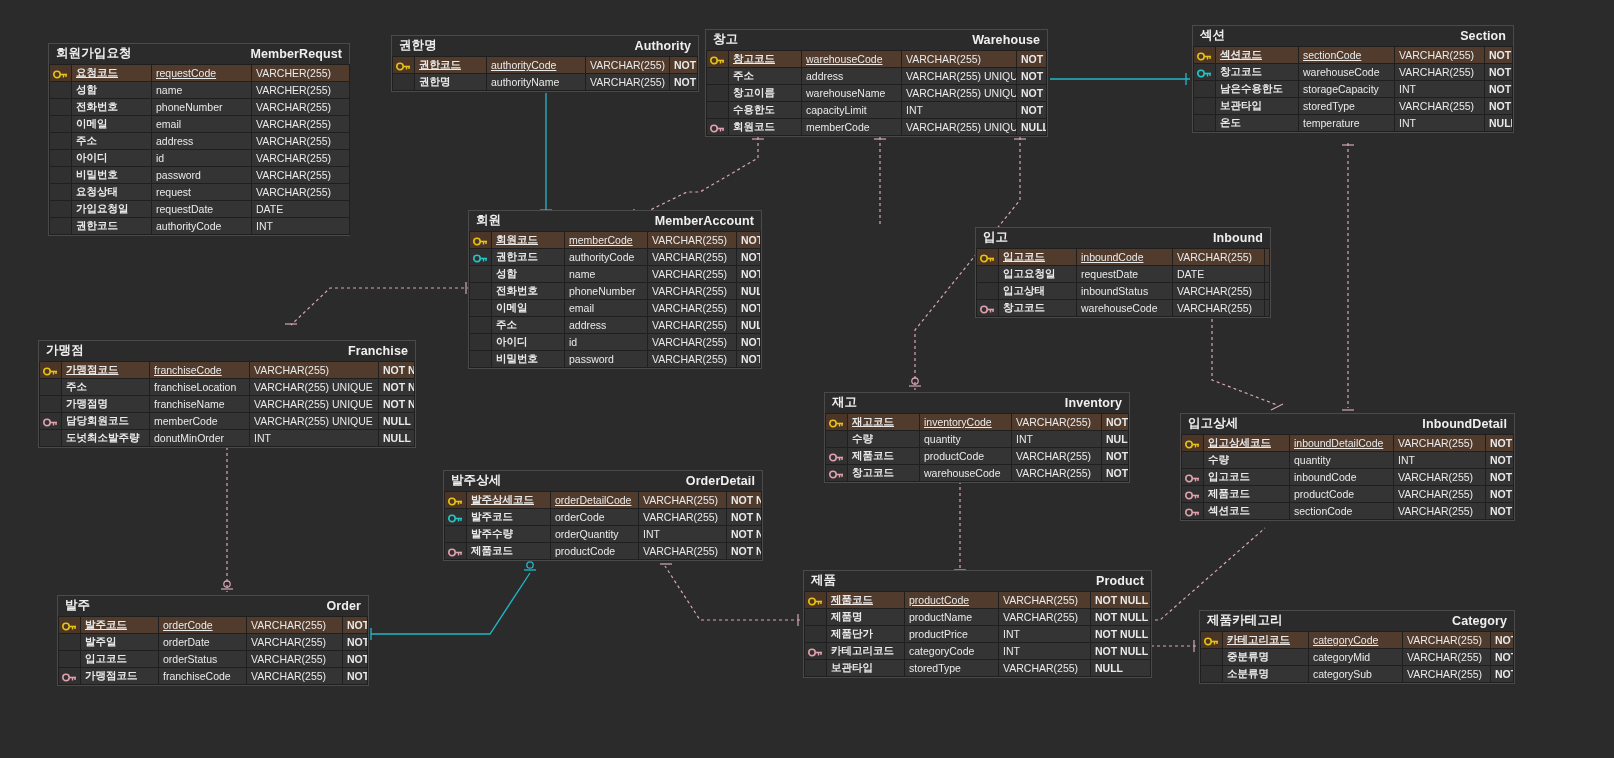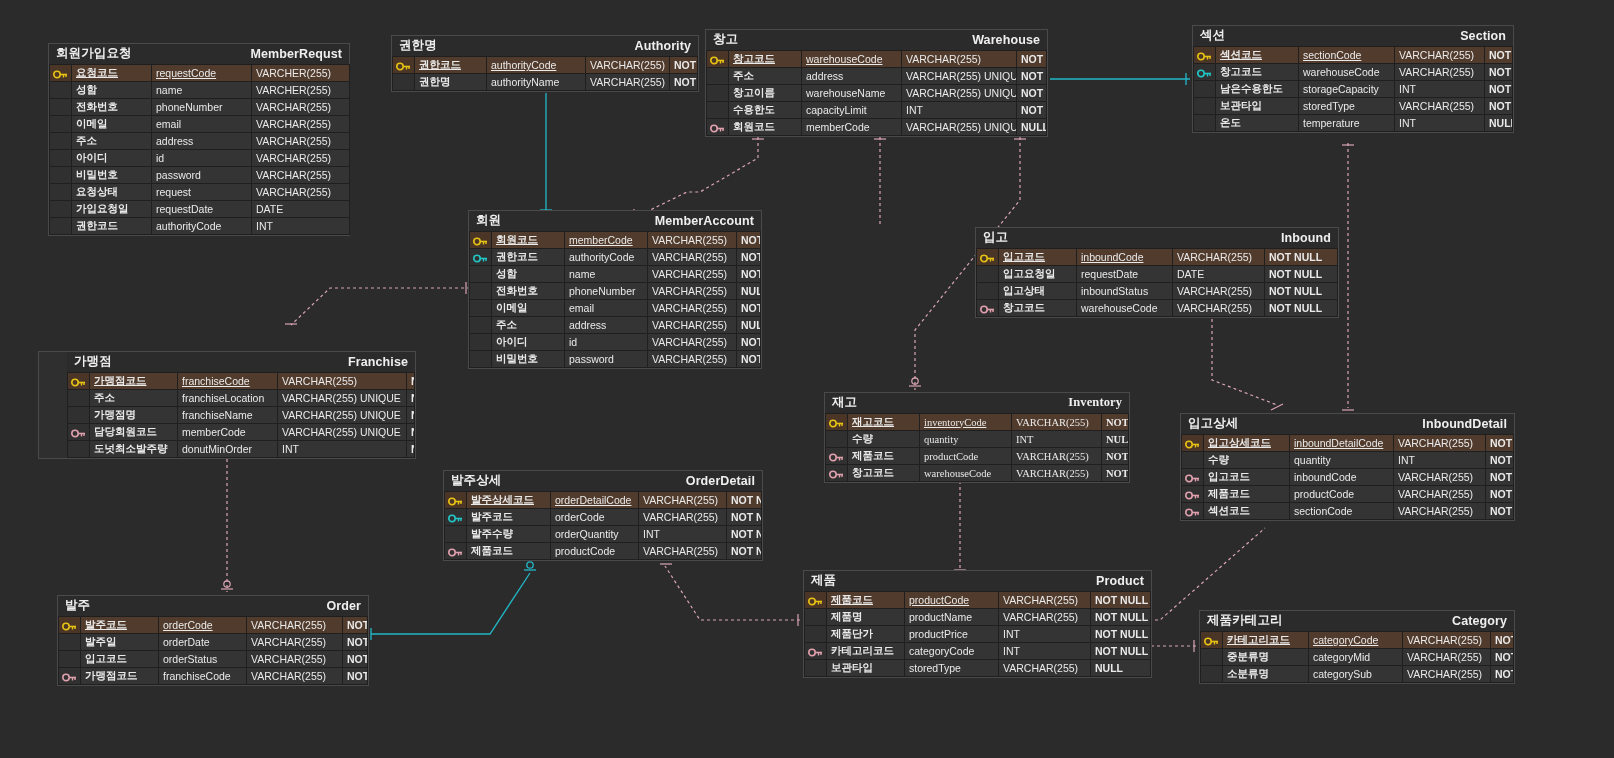--- a/index.html
+++ b/index.html
@@ -433,21 +433,21 @@
             <tr>
               <td class="keycell"></td>
               <td class="ko">비밀번호</td>
               <td class="en">password</td>
               <td class="ty">VARCHAR(255)</td>
               <td class="nn">NOT NULL</td>
             </tr>
           </tbody>
         </table>
       </div>
-      <div class="tbl" style="left: 975px; top: 227px; width: 364px;">
+      <div class="tbl" style="left: 975px; top: 227px; width: 296px;">
         <div class="caption">
           <span class="ko">입고</span>
           <span class="en">Inbound</span>
         </div>
         <table>
           <colgroup>
             <col style="width:22px">
             <col style="width:78px">
             <col style="width:96px">
             <col style="width:92px">
@@ -486,21 +486,21 @@
                     <path d="M10.5 4.5 V7.5 M13 4.5 V7" stroke="#e0a0ad" stroke-width="1.4"></path>
                   </svg></span></td>
               <td class="ko">창고코드</td>
               <td class="en">warehouseCode</td>
               <td class="ty">VARCHAR(255)</td>
               <td class="nn">NOT NULL</td>
             </tr>
           </tbody>
         </table>
       </div>
-      <div class="tbl" style="left: 38px; top: 351px; width: 378px; padding-left: 28px;">
+      <div class="tbl" style="left: 38px; top: 340px; width: 378px;">
         <div class="caption">
           <span class="ko">가맹점</span>
           <span class="en">Franchise</span>
         </div>
         <table>
           <colgroup>
             <col style="width:22px">
             <col style="width:88px">
             <col style="width:100px">
             <col style="width:129px">
@@ -546,21 +546,21 @@
             <tr>
               <td class="keycell"></td>
               <td class="ko">도넛최소발주량</td>
               <td class="en">donutMinOrder</td>
               <td class="ty">INT</td>
               <td class="nn">NULL</td>
             </tr>
           </tbody>
         </table>
       </div>
-      <div class="tbl" style="left: 824px; top: 392px; width: 306px; font-family: Liberation Serif, serif;">
+      <div class="tbl" style="left: 824px; top: 392px; width: 306px;">
         <div class="caption">
           <span class="ko">재고</span>
           <span class="en">Inventory</span>
         </div>
         <table>
           <colgroup>
             <col style="width:22px">
             <col style="width:72px">
             <col style="width:92px">
             <col style="width:90px">

